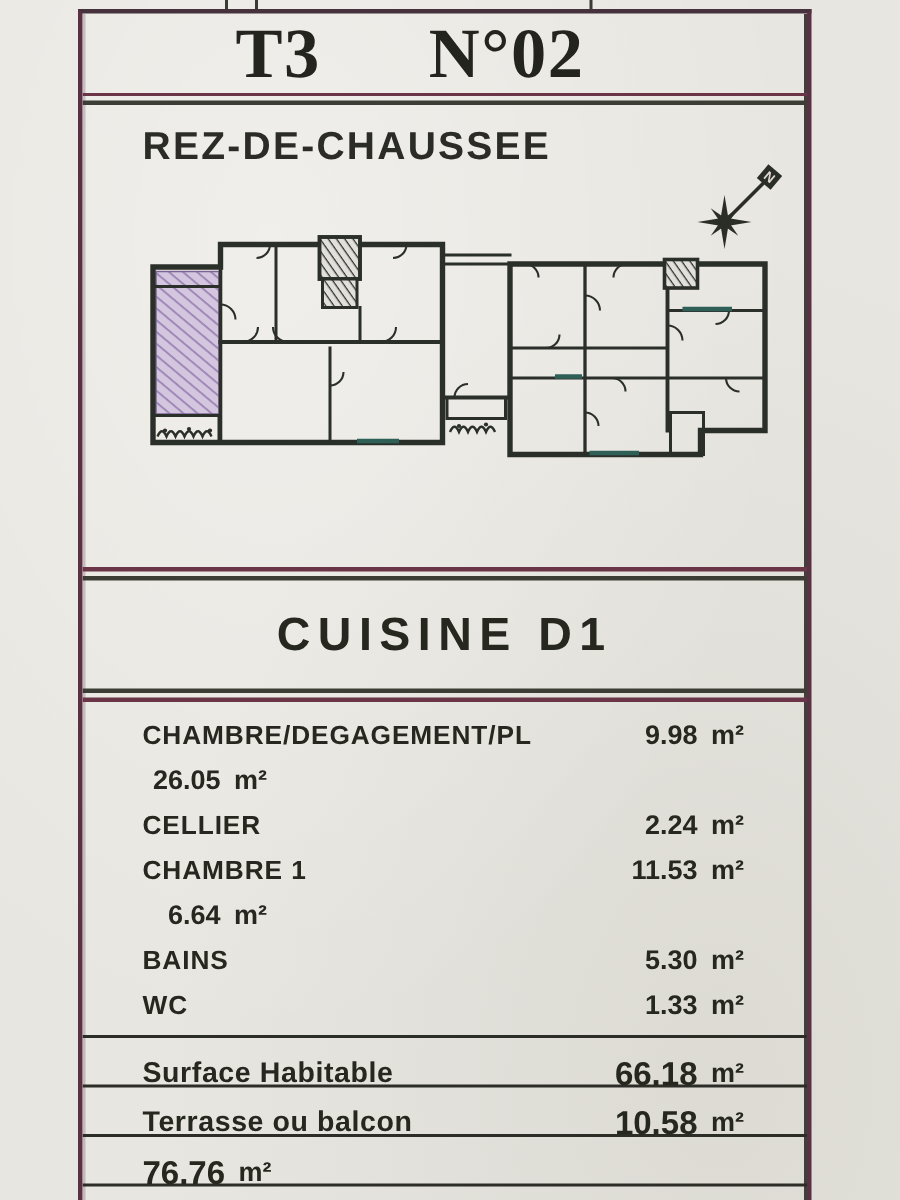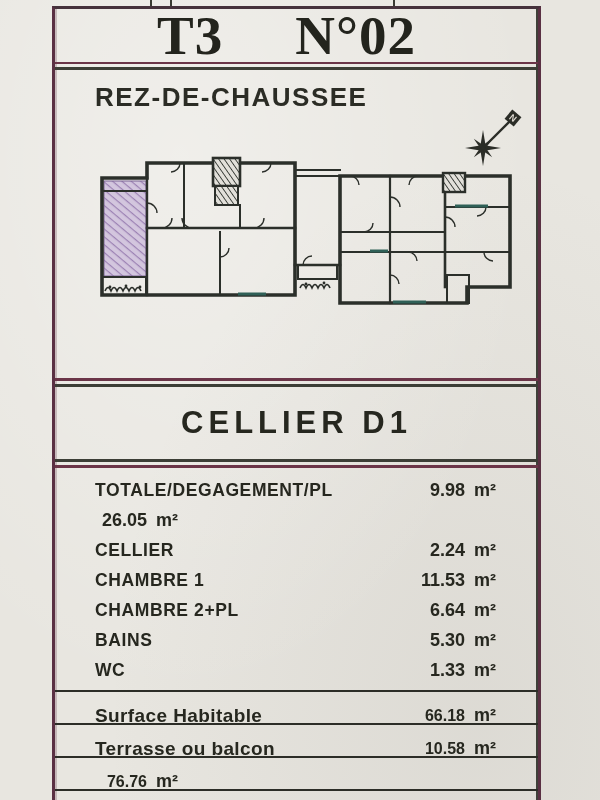--- a/index.html
+++ b/index.html
@@ -23,21 +23,21 @@
     position:absolute;left:52px;top:6px;width:489px;height:794px;
     border-left:3px solid #5a3043;
     border-right:3px solid #5a3043;
     border-top:3px solid #46323c;
     box-sizing:border-box;
     box-shadow:inset -2px 0 0 #3f4039, inset 2px 0 0 rgba(90,48,67,.25);
     overflow:hidden;
   }
   .header-row{
     height:53px;display:flex;align-items:center;
-    font-family:"Liberation Serif", serif;font-weight:bold;font-size:55px;
+    font-family:"Liberation Serif", serif;font-weight:bold;font-size:47px;
     color:#23241d;letter-spacing:1px;
   }
   .unit-type{margin-left:102px;}
   .unit-number{margin-left:72px;}
   .rule-a{height:3px;border-top:2px solid #6b3548;border-bottom:3px solid #3c3e36;}
   .rule-b{height:3px;border-top:3px solid #6b3548;border-bottom:3px solid #3c3e36;}
   .rule-c{height:3px;border-top:3px solid #3c3e36;border-bottom:3px solid #6b3548;}
   .plan-section{height:308px;position:relative;}
   .floor-label{
     position:absolute;left:40px;top:12px;
@@ -56,21 +56,21 @@
   .area-row .lbl{flex:1;font-weight:bold;font-size:17.5px;letter-spacing:.6px;}
   .area-row .num{font-weight:bold;font-size:18px;min-width:52px;text-align:right;}
   .area-row .unit{font-weight:bold;font-size:18px;margin-left:9px;width:26px;}
   .totals{margin-top:5px;border-top:2px solid #2c2d27;}
   .total-row{
     height:33px;display:flex;align-items:center;
     padding:16px 38px 0 40px;border-bottom:2px solid #2c2d27;box-sizing:border-box;
   }
   .total-row .lbl{flex:1;font-weight:bold;font-size:19px;letter-spacing:.4px;}
   .total-row.grand .lbl{font-size:18px;letter-spacing:1px;}
-  .total-row .num{font-weight:bold;font-size:16px;min-width:52px;text-align:right;}
+  .total-row .num{font-weight:bold;font-size:22px;min-width:52px;text-align:right;}
   .total-row .unit{font-weight:bold;font-size:18px;margin-left:9px;width:26px;}
   .bottom-gap{height:18px;}
   .bottom-stub{border-top:3px solid #2f302b;height:20px;position:relative;}
   .stub-tick{position:absolute;left:442px;top:6px;width:2px;height:16px;background:#2f302b;}
   .stub-smudge{
     position:absolute;left:330px;top:8px;width:90px;height:11px;
     background:#a9c6da;opacity:.55;border-radius:50%;transform:rotate(-2deg);
   }
 </style>
 </head>
@@ -191,48 +191,47 @@
             <rect x="-6" y="-6" width="12" height="12" fill="#2b2d27"></rect>
             <text x="0" y="3.2" text-anchor="middle" font-size="9" font-weight="bold" fill="#ddd8d0">N</text>
           </g>
         </g>
       </svg>
     </div>
 
     <div class="rule-b"></div>
 
     <div class="batiment-row">
-      <span>CELLIER D1</span>
+      <span>CUISINE D1</span>
     </div>
 
     <div class="rule-c"></div>
 
     <div class="table-section">
 
       <div class="area-row">
-        <span class="lbl">TOTALE/DEGAGEMENT/PL</span>
+        <span class="lbl">CHAMBRE/DEGAGEMENT/PL</span>
         <span class="num">9.98</span>
         <span class="unit">m²</span>
       </div>
       <div class="area-row">
         <span class="num">26.05</span>
         <span class="unit">m²</span>
       </div>
       <div class="area-row">
         <span class="lbl">CELLIER</span>
         <span class="num">2.24</span>
         <span class="unit">m²</span>
       </div>
       <div class="area-row">
         <span class="lbl">CHAMBRE 1</span>
         <span class="num">11.53</span>
         <span class="unit">m²</span>
       </div>
       <div class="area-row">
-        <span class="lbl">CHAMBRE 2+PL</span>
         <span class="num">6.64</span>
         <span class="unit">m²</span>
       </div>
       <div class="area-row">
         <span class="lbl">BAINS</span>
         <span class="num">5.30</span>
         <span class="unit">m²</span>
       </div>
       <div class="area-row">
         <span class="lbl">WC</span>

